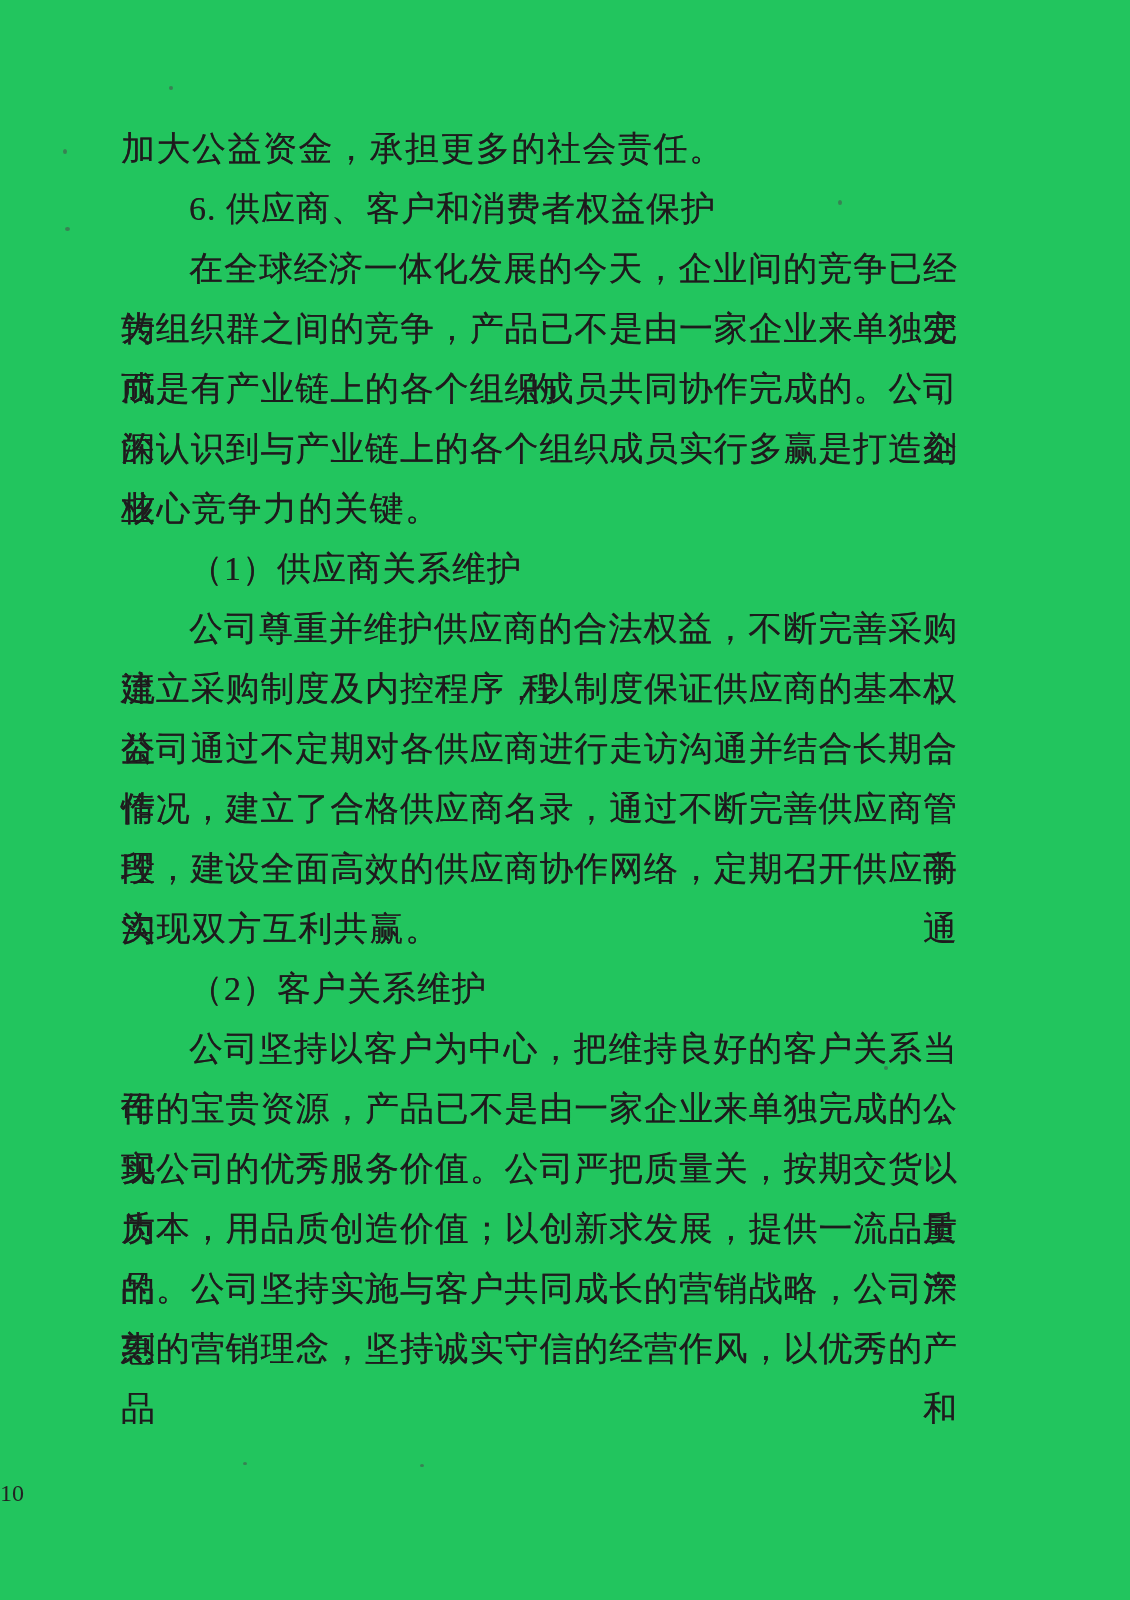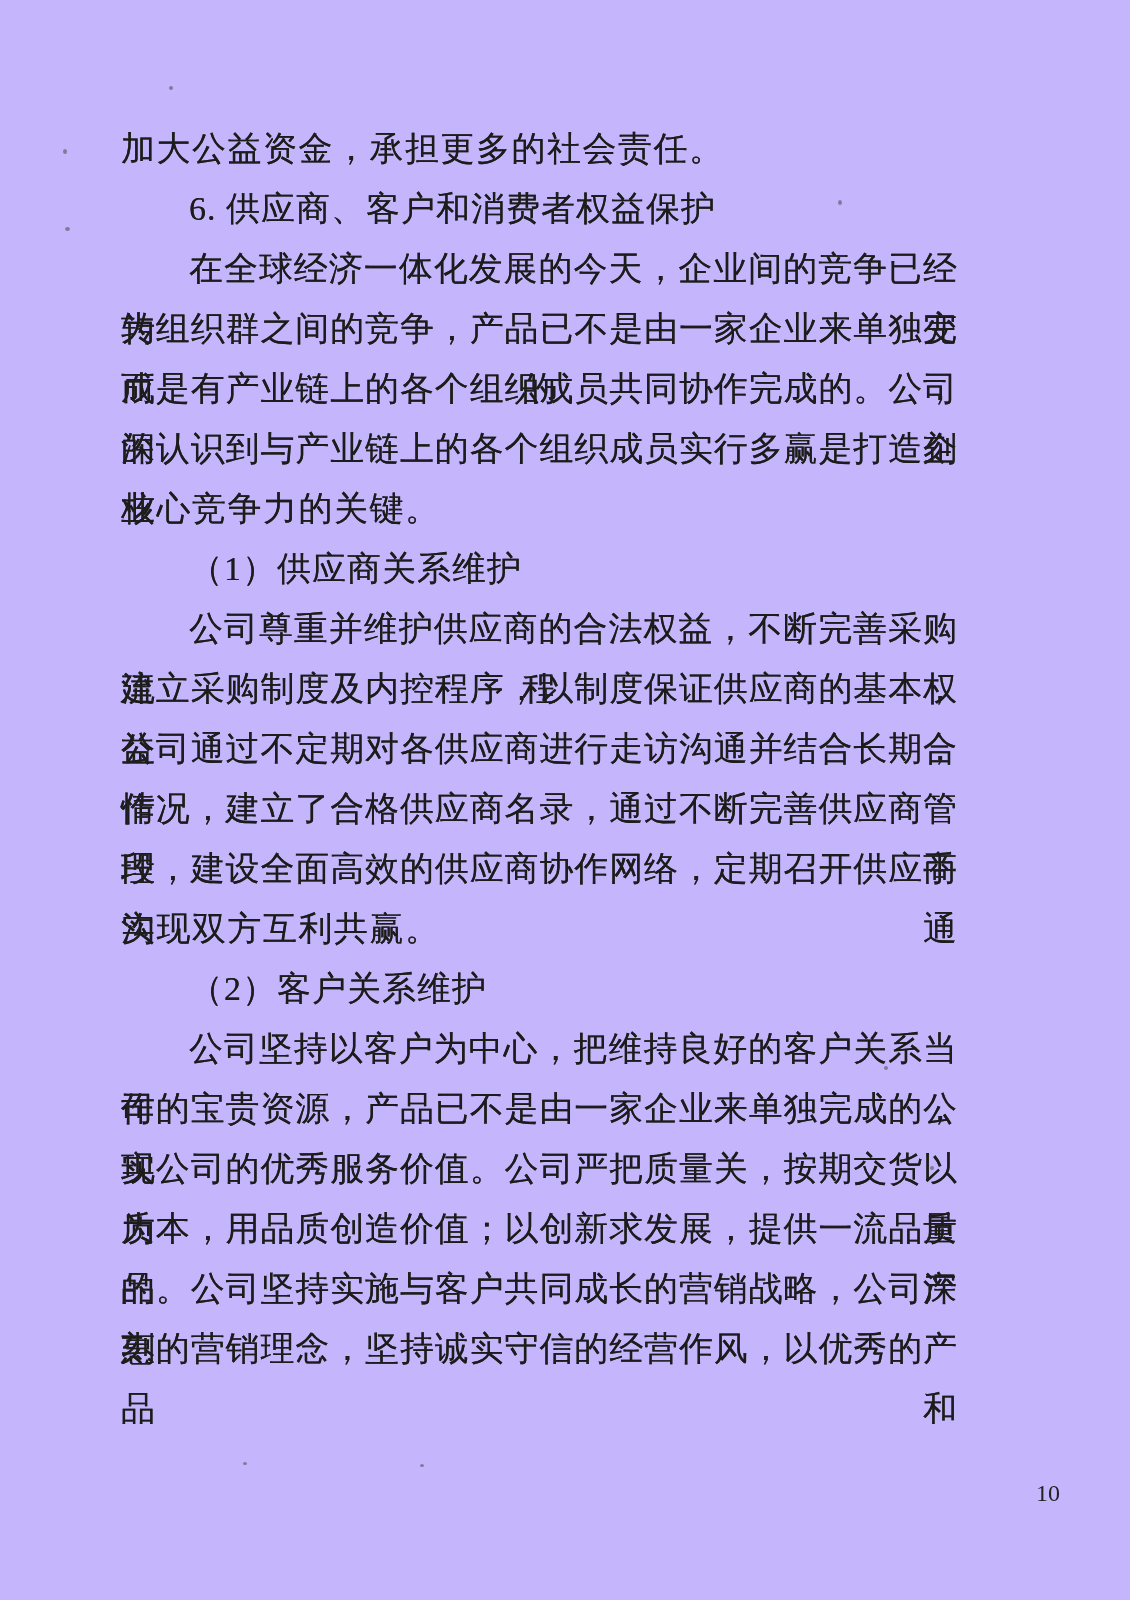--- a/index.html
+++ b/index.html
@@ -4,21 +4,21 @@
 <style>
   html, body {
     margin: 0;
     padding: 0;
     background: #e8e8e8;
   }
   .page {
     position: relative;
     width: 1130px;
     height: 1600px;
-    background: #c4b5fd;
+    background: #22c55e;
     overflow: hidden;
     font-family: "Liberation Serif", "DejaVu Serif", serif;
     color: #1c1c1c;
   }
   .text-column {
     position: absolute;
     left: 121px;
     top: 119px;
     width: 836px;
   }
@@ -43,21 +43,21 @@
     text-indent: 2em;
   }
   .line.heading {
     letter-spacing: 1px;
   }
   .page-number {
     position: absolute;
     top: 1478px;
     left: 0;
     width: 1060px;
-    text-align: right;
+    text-align: left;
     font-size: 24px;
     line-height: 30px;
     color: #222222;
   }
   
   .speck {
     position: absolute;
     background: #4a4a4a;
     border-radius: 50%;
     opacity: 0.55;

